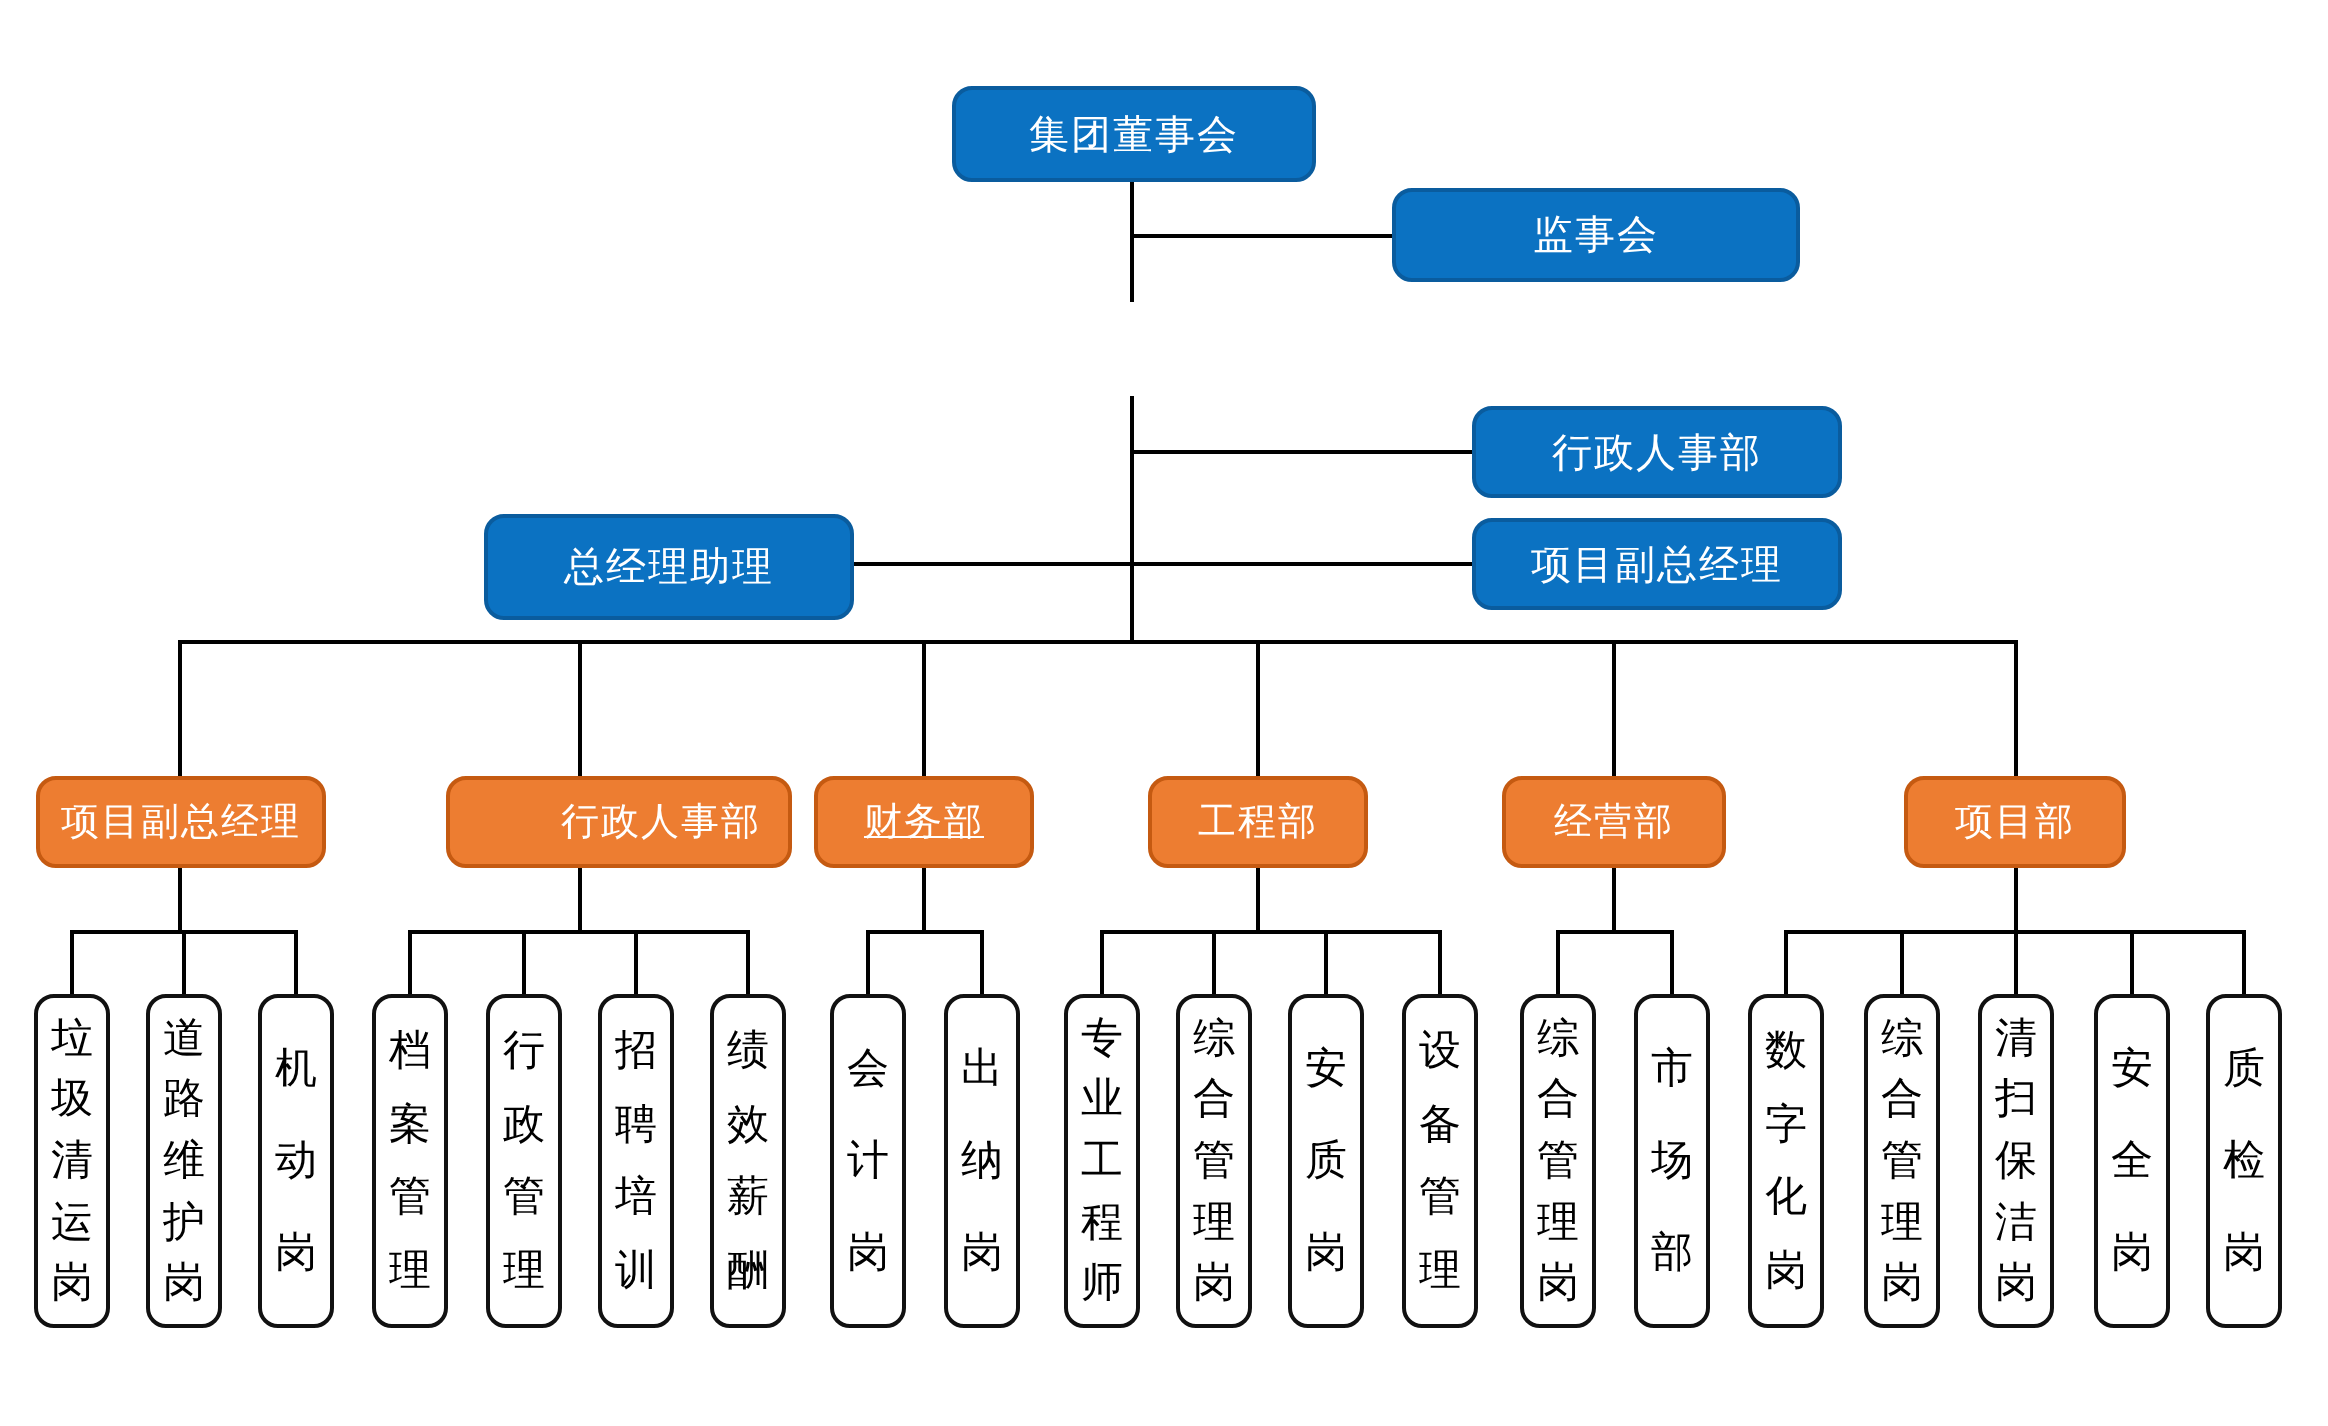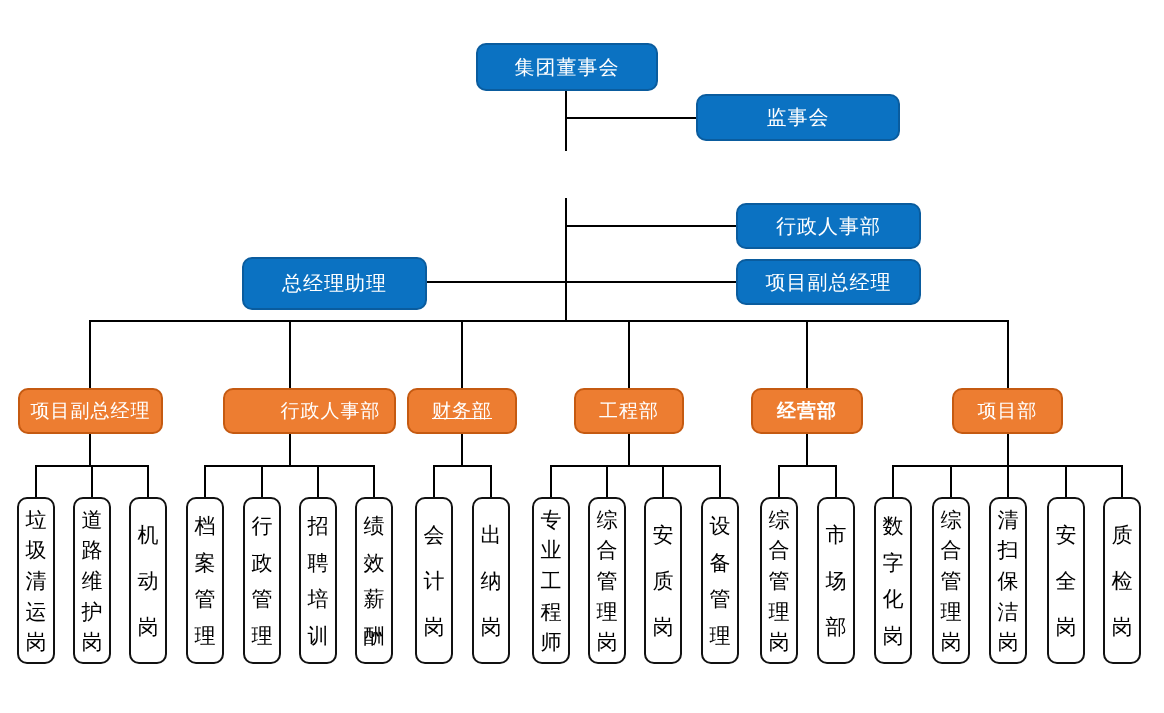--- a/index.html
+++ b/index.html
@@ -77,21 +77,21 @@
   <div class="node blue-box" style="left:476px; top:43px; width:182px; height:48px;">集团董事会</div>
   <div class="node blue-box" style="left:696px; top:94px; width:204px; height:47px;">监事会</div>
   <div class="node blue-box" style="left:736px; top:203px; width:185px; height:46px;">行政人事部</div>
   <div class="node blue-box" style="left:736px; top:259px; width:185px; height:46px;">项目副总经理</div>
   <div class="node blue-box" style="left:242px; top:257px; width:185px; height:53px;">总经理助理</div>
 
   <div class="node orange-box" style="left:18px;  top:388px; width:145px; height:46px;">项目副总经理</div>
   <div class="node orange-box" style="left:223px; top:388px; width:173px; height:46px;padding-left:42px;">行政人事部</div>
   <div class="node orange-box" style="left:407px; top:388px; width:110px; height:46px;text-decoration:underline;">财务部</div>
   <div class="node orange-box" style="left:574px; top:388px; width:110px; height:46px;">工程部</div>
-  <div class="node orange-box" style="left:751px; top:388px; width:112px; height:46px;font-weight:bold;">经营部</div>
+  <div class="node orange-box" style="left:751px; top:388px; width:112px; height:46px;">经营部</div>
   <div class="node orange-box" style="left:952px; top:388px; width:111px; height:46px;">项目部</div>
 
   <div class="pos-box" style="left: 17px;">
       <div class="pos-text">
         <span>垃</span>
         <span>圾</span>
         <span>清</span>
         <span>运</span>
         <span>岗</span>
       </div>

